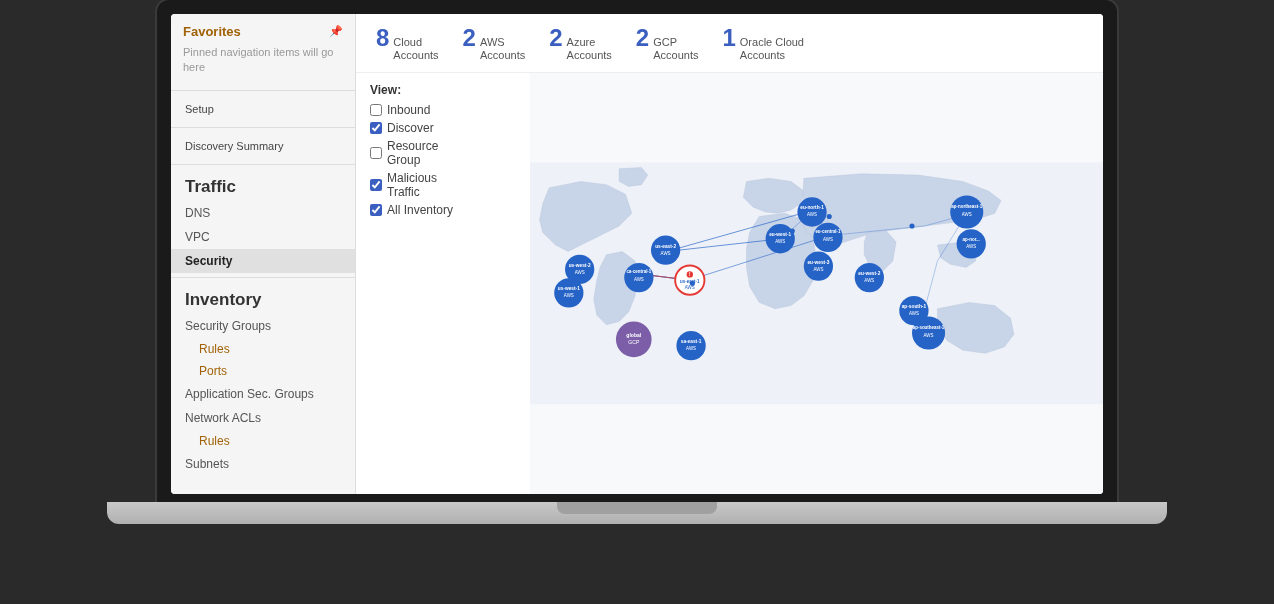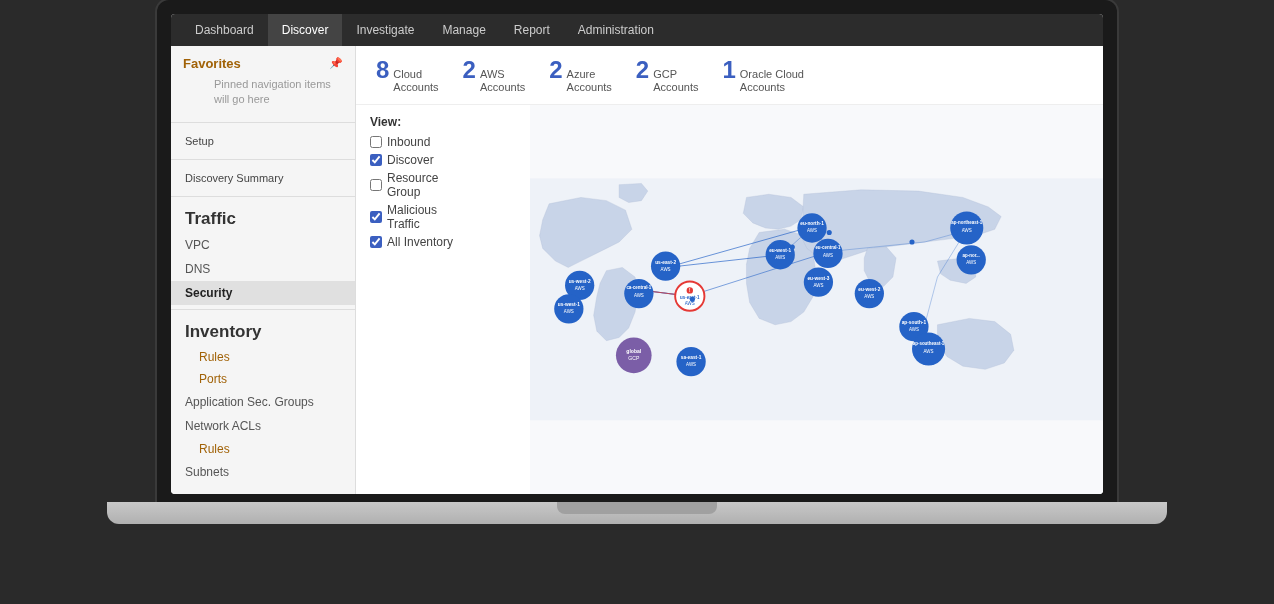--- a/index.html
+++ b/index.html
@@ -111,21 +111,20 @@
     }
     .sidebar-pin-icon {
       color: #666;
       font-size: 11px;
     }
     .sidebar-pinned-text {
       color: #999;
       font-size: 11px;
       padding: 0 12px 10px;
       line-height: 1.4;
-      margin-left: 31px;
     }
 
     .sidebar-divider {
       height: 1px;
       background: #ddd;
       margin: 4px 0;
     }
 
     .sidebar-section-item {
       padding: 8px 14px;
@@ -249,48 +248,41 @@
       height: 100%;
     }
   </style>
 </head>
 <body>
 
 <div class="laptop-outer">
   <div class="laptop-screen-bezel">
     <div class="screen">
 
-      <div class="top-nav">
-        <div class="nav-item">Dashboard</div>
-        <div class="nav-item active">Discover</div>
-        <div class="nav-item">Investigate</div>
-        <div class="nav-item">Manage</div>
-        <div class="nav-item">Report</div>
-        <div class="nav-item">Administration</div>
-      </div>
 
       <div class="main-layout">
 
         <div class="sidebar">
           <div class="sidebar-favorites">
             <span class="sidebar-favorites-title">Favorites</span>
             <span class="sidebar-pin-icon">📌</span>
           </div>
           <div class="sidebar-pinned-text">Pinned navigation items will go here</div>
           <div class="sidebar-divider"></div>
           <div class="sidebar-section-item">Setup</div>
           <div class="sidebar-divider"></div>
           <div class="sidebar-section-item">Discovery Summary</div>
           <div class="sidebar-divider"></div>
           <div class="sidebar-group-header">Traffic</div>
+          <div class="sidebar-child-item">DNS</div>
           <div class="sidebar-child-item">VPC</div>
-          <div class="sidebar-child-item">DNS</div>
           <div class="sidebar-child-item active">Security</div>
           <div class="sidebar-divider"></div>
           <div class="sidebar-group-header">Inventory</div>
+          <div class="sidebar-child-item">Security Groups</div>
           <div class="sidebar-sub-item">Rules</div>
           <div class="sidebar-sub-item">Ports</div>
           <div class="sidebar-child-item">Application Sec. Groups</div>
           <div class="sidebar-child-item">Network ACLs</div>
           <div class="sidebar-sub-item">Rules</div>
           <div class="sidebar-child-item">Subnets</div>
         </div>
 
         <div class="content">
 

